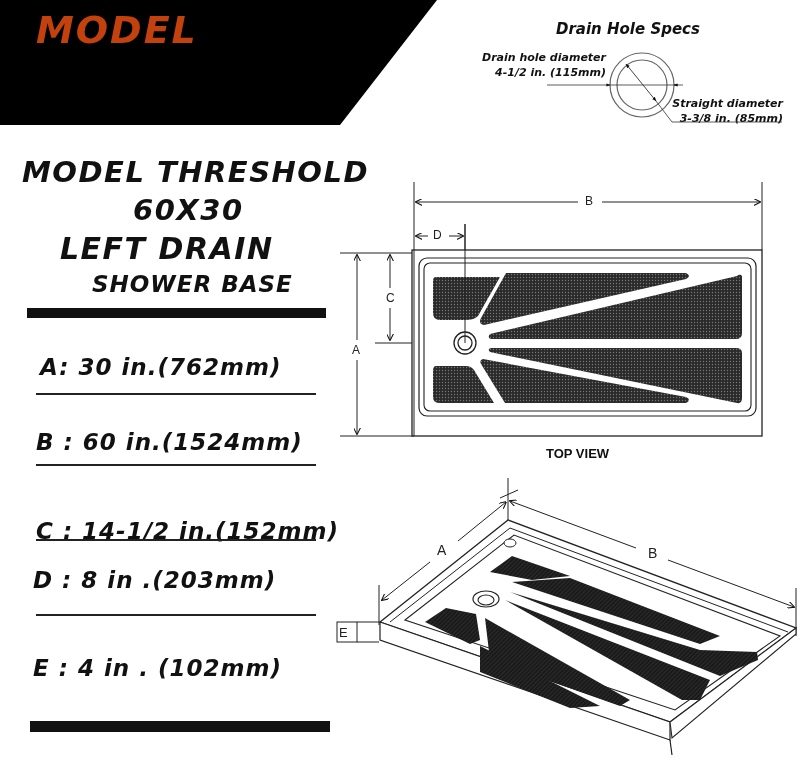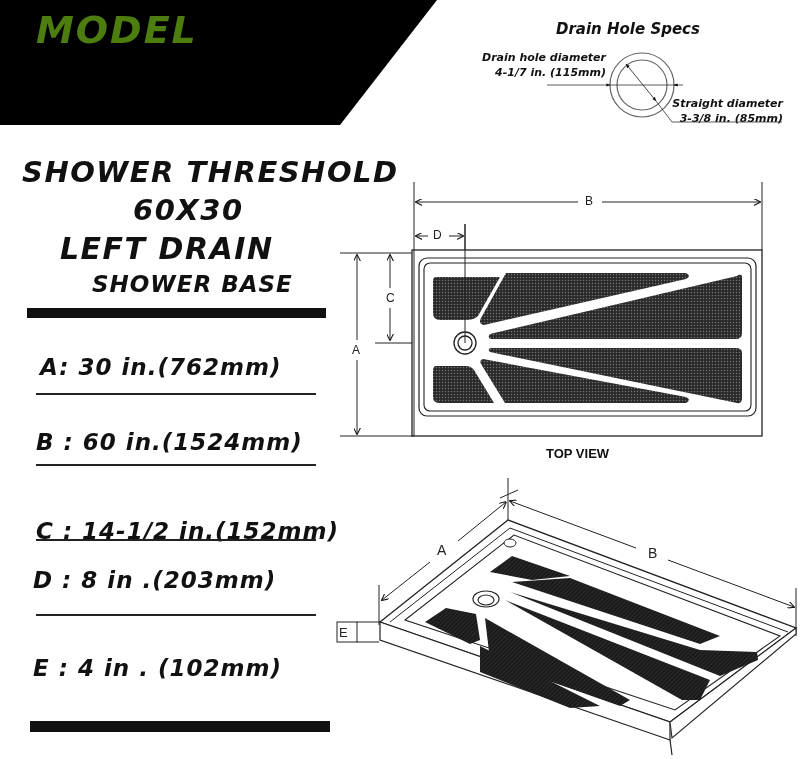--- a/index.html
+++ b/index.html
@@ -1,19 +1,19 @@
 <!DOCTYPE html>
 <html><head>
 <meta charset="utf-8">
 <style>
   html, body { margin: 0; padding: 0; background: #ffffff; }
   body { width: 800px; height: 759px; position: relative; overflow: hidden; font-family: "DejaVu Sans", sans-serif; color: #111; }
   .banner { position: absolute; left: 0; top: 0; width: 440px; height: 126px; }
   .banner svg { position: absolute; left: 0; top: 0; }
-  .banner-text { position: absolute; left: 36px; font-style: italic; font-weight: bold; color: #4d7c0f; letter-spacing: 2px; font-family: "DejaVu Sans", sans-serif; }
+  .banner-text { position: absolute; left: 36px; font-style: italic; font-weight: bold; color: #c2410c; letter-spacing: 2px; font-family: "DejaVu Sans", sans-serif; }
   .banner-l1 { top: 8px; font-size: 38px; }
   .banner-l2 { top: 60px; font-size: 38px; left: 30px; }
 
   .title-block { position: absolute; left: 0; top: 155px; width: 380px; text-align: center; font-style: italic; font-weight: bold; }
   .t1 { position: absolute; left: 22px; top: 0px; font-size: 29px; letter-spacing: 1.5px; white-space: nowrap; }
   .t2 { position: absolute; left: 133px; top: 38px; font-size: 29px; letter-spacing: 1.5px; }
   .t3 { position: absolute; left: 60px; top: 76px; font-size: 30px; letter-spacing: 1.5px; }
   .t4 { position: absolute; left: 92px; top: 116px; font-size: 23px; letter-spacing: 1px; font-style: normal; }
 
   .thick-bar { position: absolute; background: #111; }
@@ -32,21 +32,21 @@
 <body>
 
 <div class="banner">
   <svg width="440" height="126">
     <polygon points="0,0 437,0 340,125 0,125" fill="#000"></polygon>
   </svg>
   <div class="banner-text banner-l1">MODEL</div>
 </div>
 
 <div class="title-block">
-  <div class="t1">SHOWER THRESHOLD</div>
+  <div class="t1">MODEL THRESHOLD</div>
   <div class="t2">60X30</div>
   <div class="t3">LEFT DRAIN</div>
   <div class="t4" style="font-style:italic;">SHOWER BASE</div>
 </div>
 
 <div class="thick-bar" style="left:27px; top:308px; width:299px; height:10px;"></div>
 
 <div class="spec" style="left:40px; top:354px;">A:  30 in.(762mm)</div>
 <div class="thin-line" style="left:36px; top:393px; width:280px;"></div>
 
@@ -58,21 +58,21 @@
 
 <div class="spec" style="left:33px; top:567px;">D : 8 in .(203mm)</div>
 <div class="thin-line" style="left:36px; top:614px; width:280px;"></div>
 
 <div class="spec" style="left:33px; top:655px;">E : 4 in . (102mm)</div>
 <div class="thick-bar" style="left:30px; top:721px; width:300px; height:11px;"></div>
 
 <div class="drain-title">Drain Hole Specs</div>
 <div class="drain-lbl" style="left:478px; top:50px; text-align:right; width:128px;">
   <div>Drain hole diameter</div>
-  <div>4-1/7 in. (115mm)</div>
+  <div>4-1/2 in. (115mm)</div>
 </div>
 <div class="drain-lbl" style="left:668px; top:96px; text-align:right; width:115px;">
   <div>Straight diameter</div>
   <div>3-3/8 in. (85mm)</div>
 </div>
 
 <svg class="diagram" width="800" height="759">
   <defs>
     <pattern id="dots" width="3" height="3" patternUnits="userSpaceOnUse">
       <rect width="3" height="3" fill="#2a2a2a"></rect>

